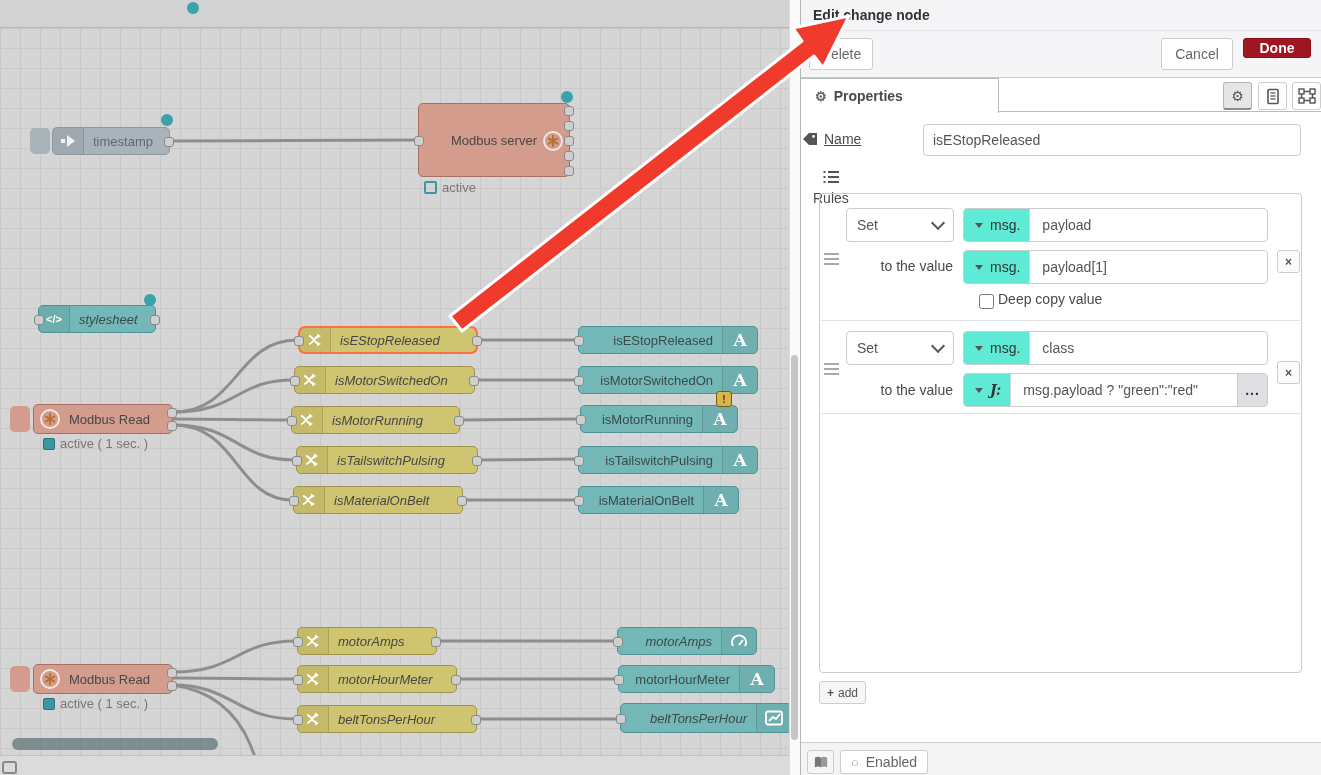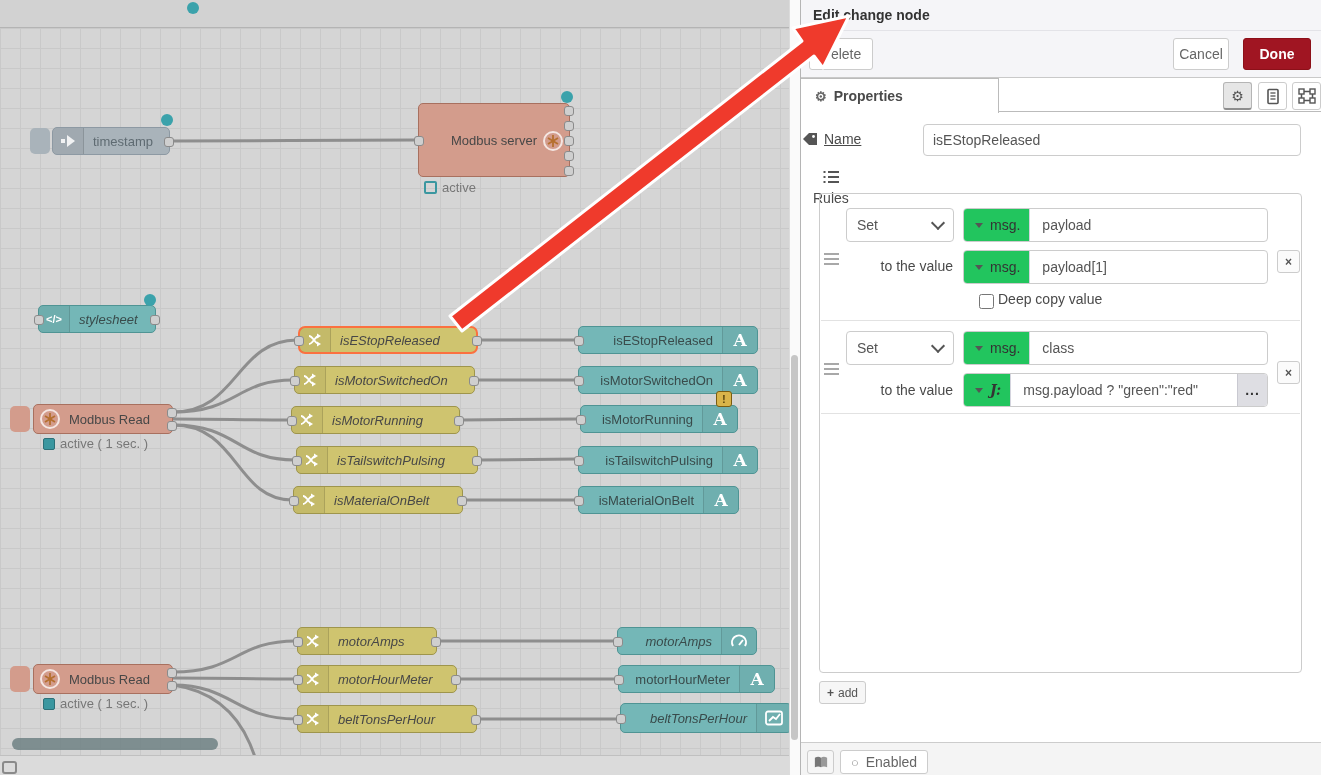--- a/index.html
+++ b/index.html
@@ -66,21 +66,21 @@
         display:flex;align-items:center;gap:7px;padding-left:14px;font-size:14px;font-weight:bold;color:#4a4a4a;}
   .ibtn{position:absolute;width:29px;height:28px;border:1px solid #ccc;border-radius:3px;background:#fff;
         display:flex;align-items:center;justify-content:center;box-sizing:border-box;}
   .ibtn.active{background:#e6e6e6;border-color:#b5b5b5;border-bottom:2px solid #8d8d8d;}
   .flabel{position:absolute;display:flex;align-items:center;gap:6px;font-size:14px;color:#4a4a4a;}
   .tinput{position:absolute;border:1px solid #ccc;border-radius:4px;background:#fff;box-sizing:border-box;
           font-size:14px;color:#555;display:flex;align-items:center;}
   input.real{position:absolute;border:1px solid #ccc;border-radius:4px;box-sizing:border-box;
              font-size:14px;color:#555;padding:0 9px;font-family:"Liberation Sans",sans-serif;outline:none;}
   .ti-type{align-self:stretch;display:flex;align-items:center;gap:7px;padding:0 9px 0 11px;
-           background:#22c55e;border-right:1px solid #d4d4de;border-radius:3px 0 0 3px;color:#333;}
+           background:#5eead4;border-right:1px solid #d4d4de;border-radius:3px 0 0 3px;color:#333;}
   .caret{width:0;height:0;border-left:4px solid transparent;border-right:4px solid transparent;
          border-top:5px solid #555;}
   .ti-val{padding:0 12px;white-space:nowrap;overflow:hidden;flex:1;}
   .chev{width:8px;height:8px;border-right:2px solid #555;border-bottom:2px solid #555;
         transform:rotate(45deg);margin-top:-4px;}
   .rulesbox{position:absolute;left:18px;top:193px;width:483px;height:480px;border:1px solid #ccc;
             border-radius:4px;box-sizing:border-box;}
   .rdivider{position:absolute;left:20px;width:479px;border-top:1px solid #e2e2e2;}
   .handle{position:absolute;width:15px;height:13px;
           background:repeating-linear-gradient(#a8a8a8 0 2px,transparent 2px 5px);}
@@ -398,24 +398,24 @@
   <div class="vstrip"></div>
   <div class="vthumb"></div>
 
   <div class="panel">
     <div class="p-header">
       <div class="p-title">Edit change node</div>
       <div class="p-title-line"></div>
       <div class="btn" style="left:8px;top:38px;width:64px;height:32px;">
         <span>Delete</span>
       </div>
-      <div class="btn" style="left:372px;top:38px;width:56px;height:32px;">
+      <div class="btn" style="left:360px;top:38px;width:72px;height:32px;">
         <span>Cancel</span>
       </div>
-      <div class="btn btn-done" style="left:442px;top:38px;width:68px;height:32px;">
+      <div class="btn btn-done" style="left:442px;top:38px;width:68px;height:20px;">
         <span>Done</span>
       </div>
     </div>
 
     <div class="tabsrow"></div>
     <div class="ptab">
       <span style="font-size:13px;color:#666;">⚙</span>
       <span>Properties</span>
     </div>
     <div class="ibtn active" style="left:422px;top:82px;">

